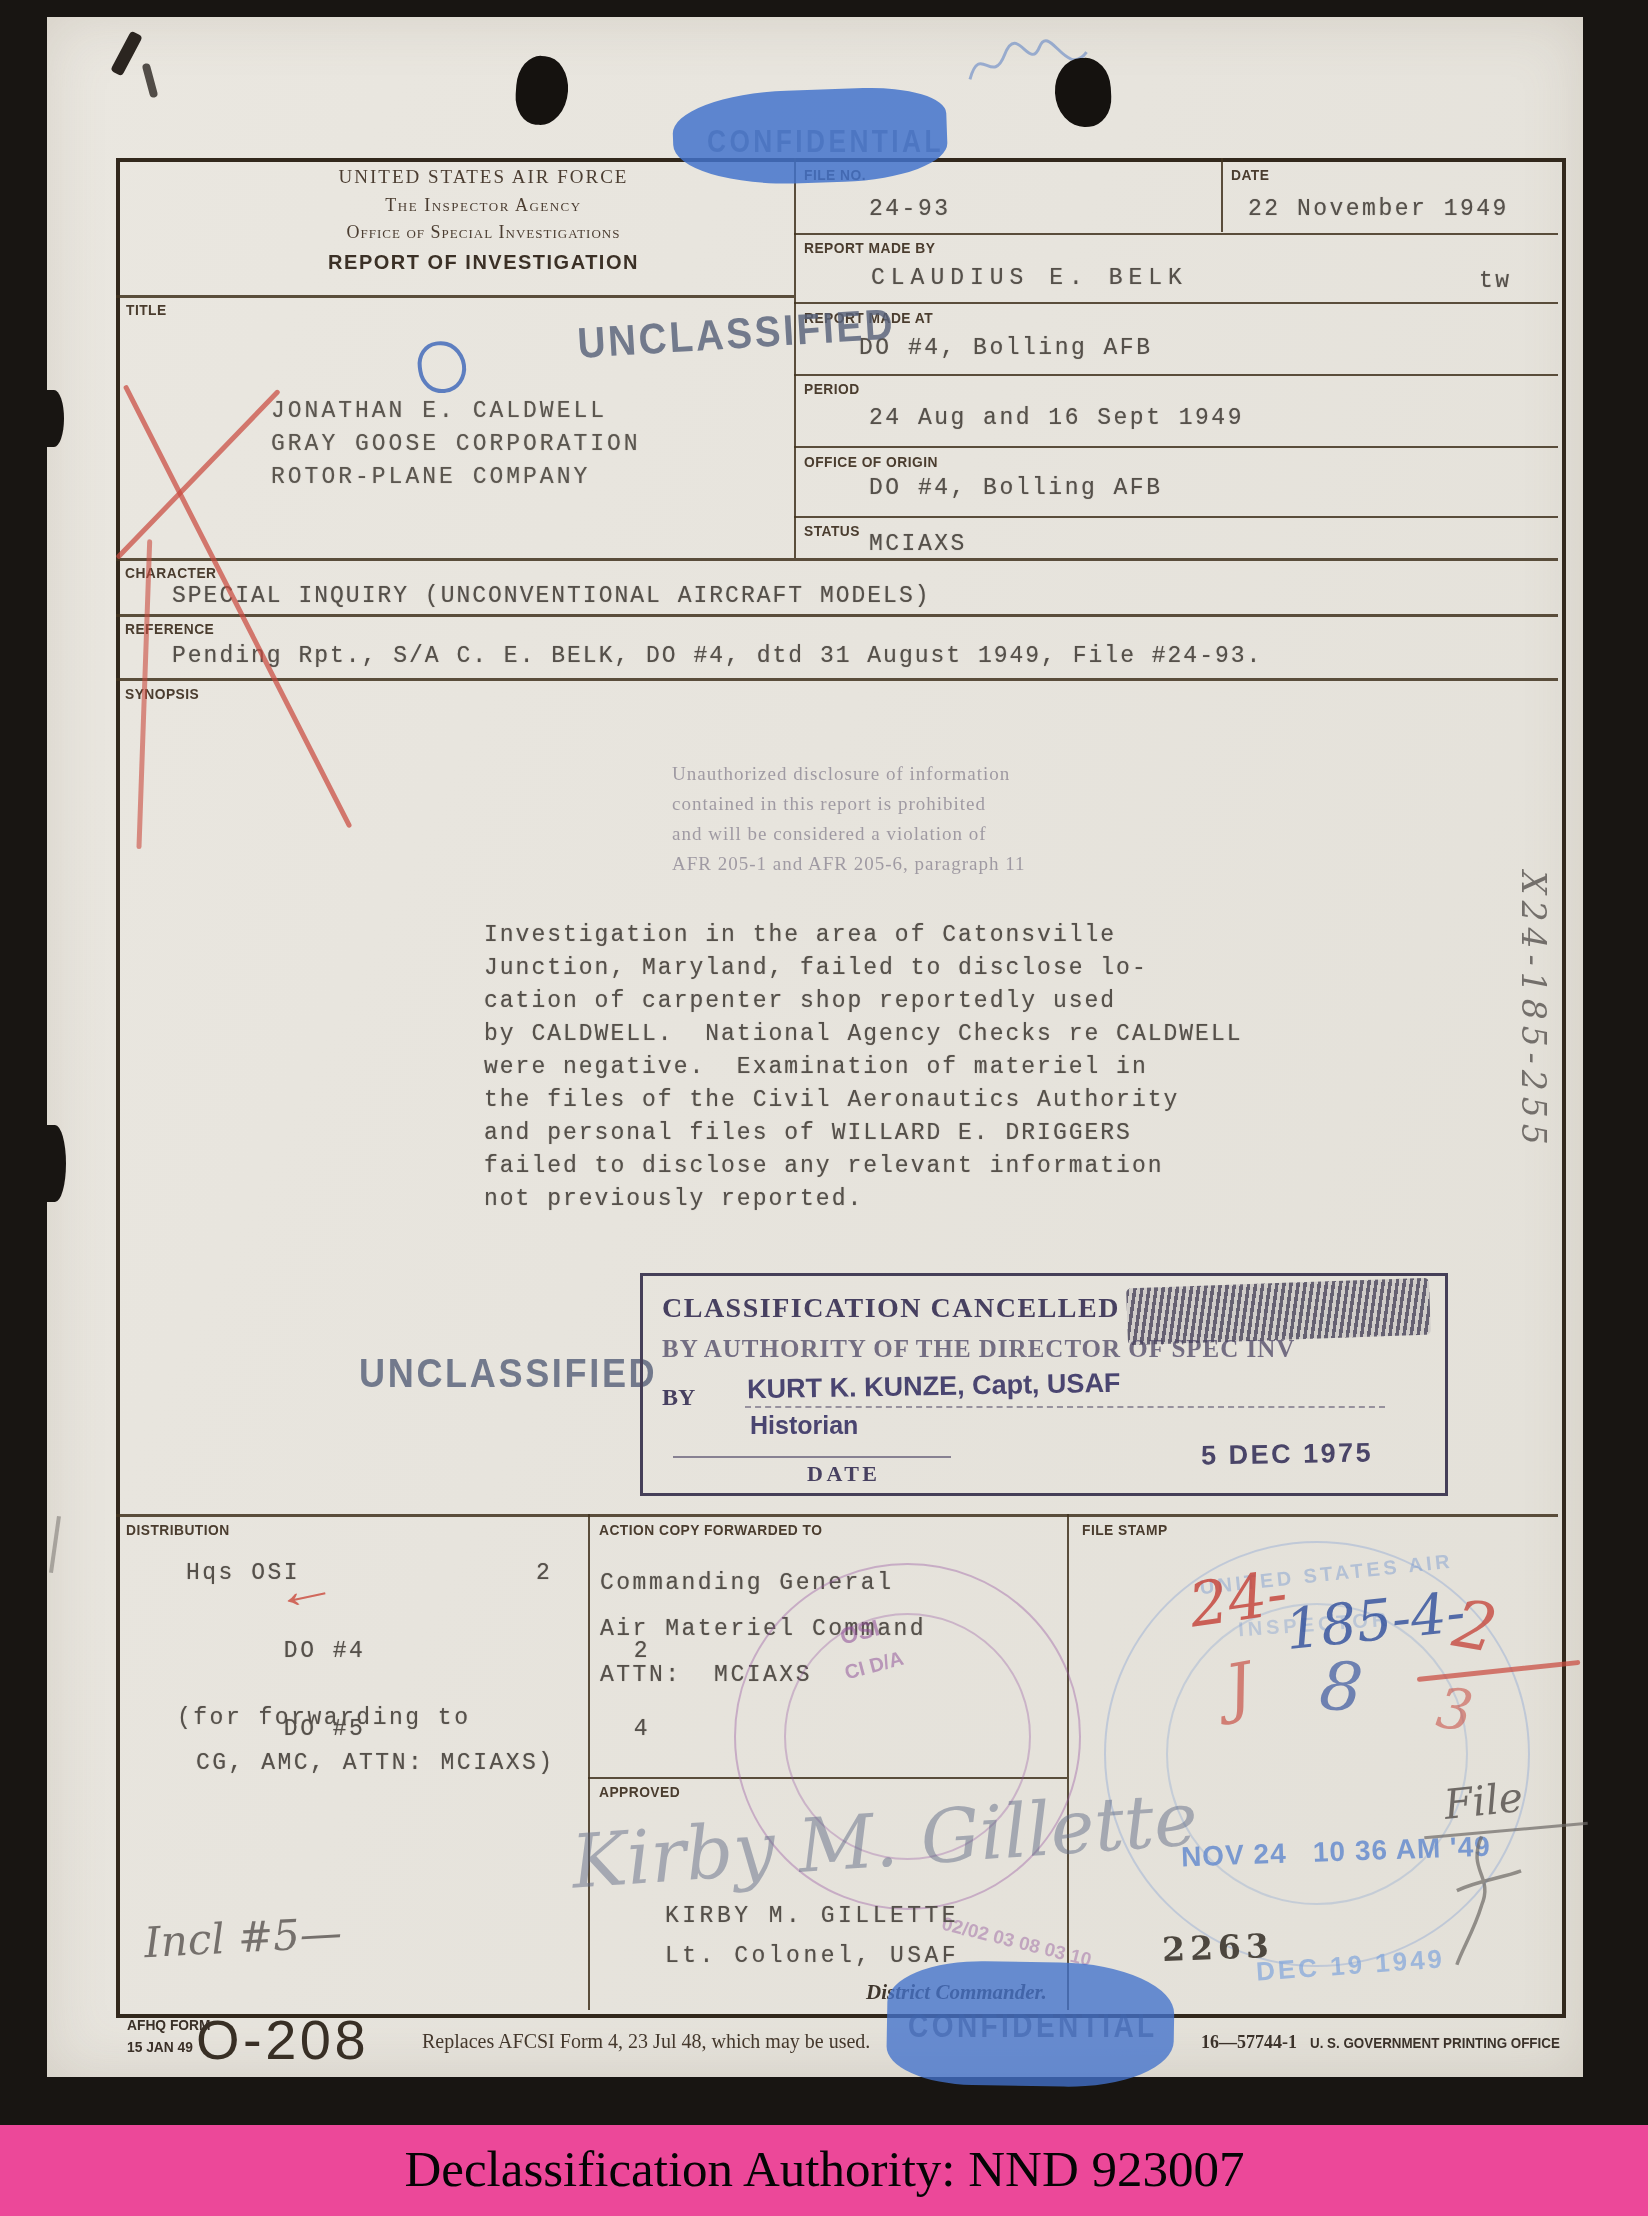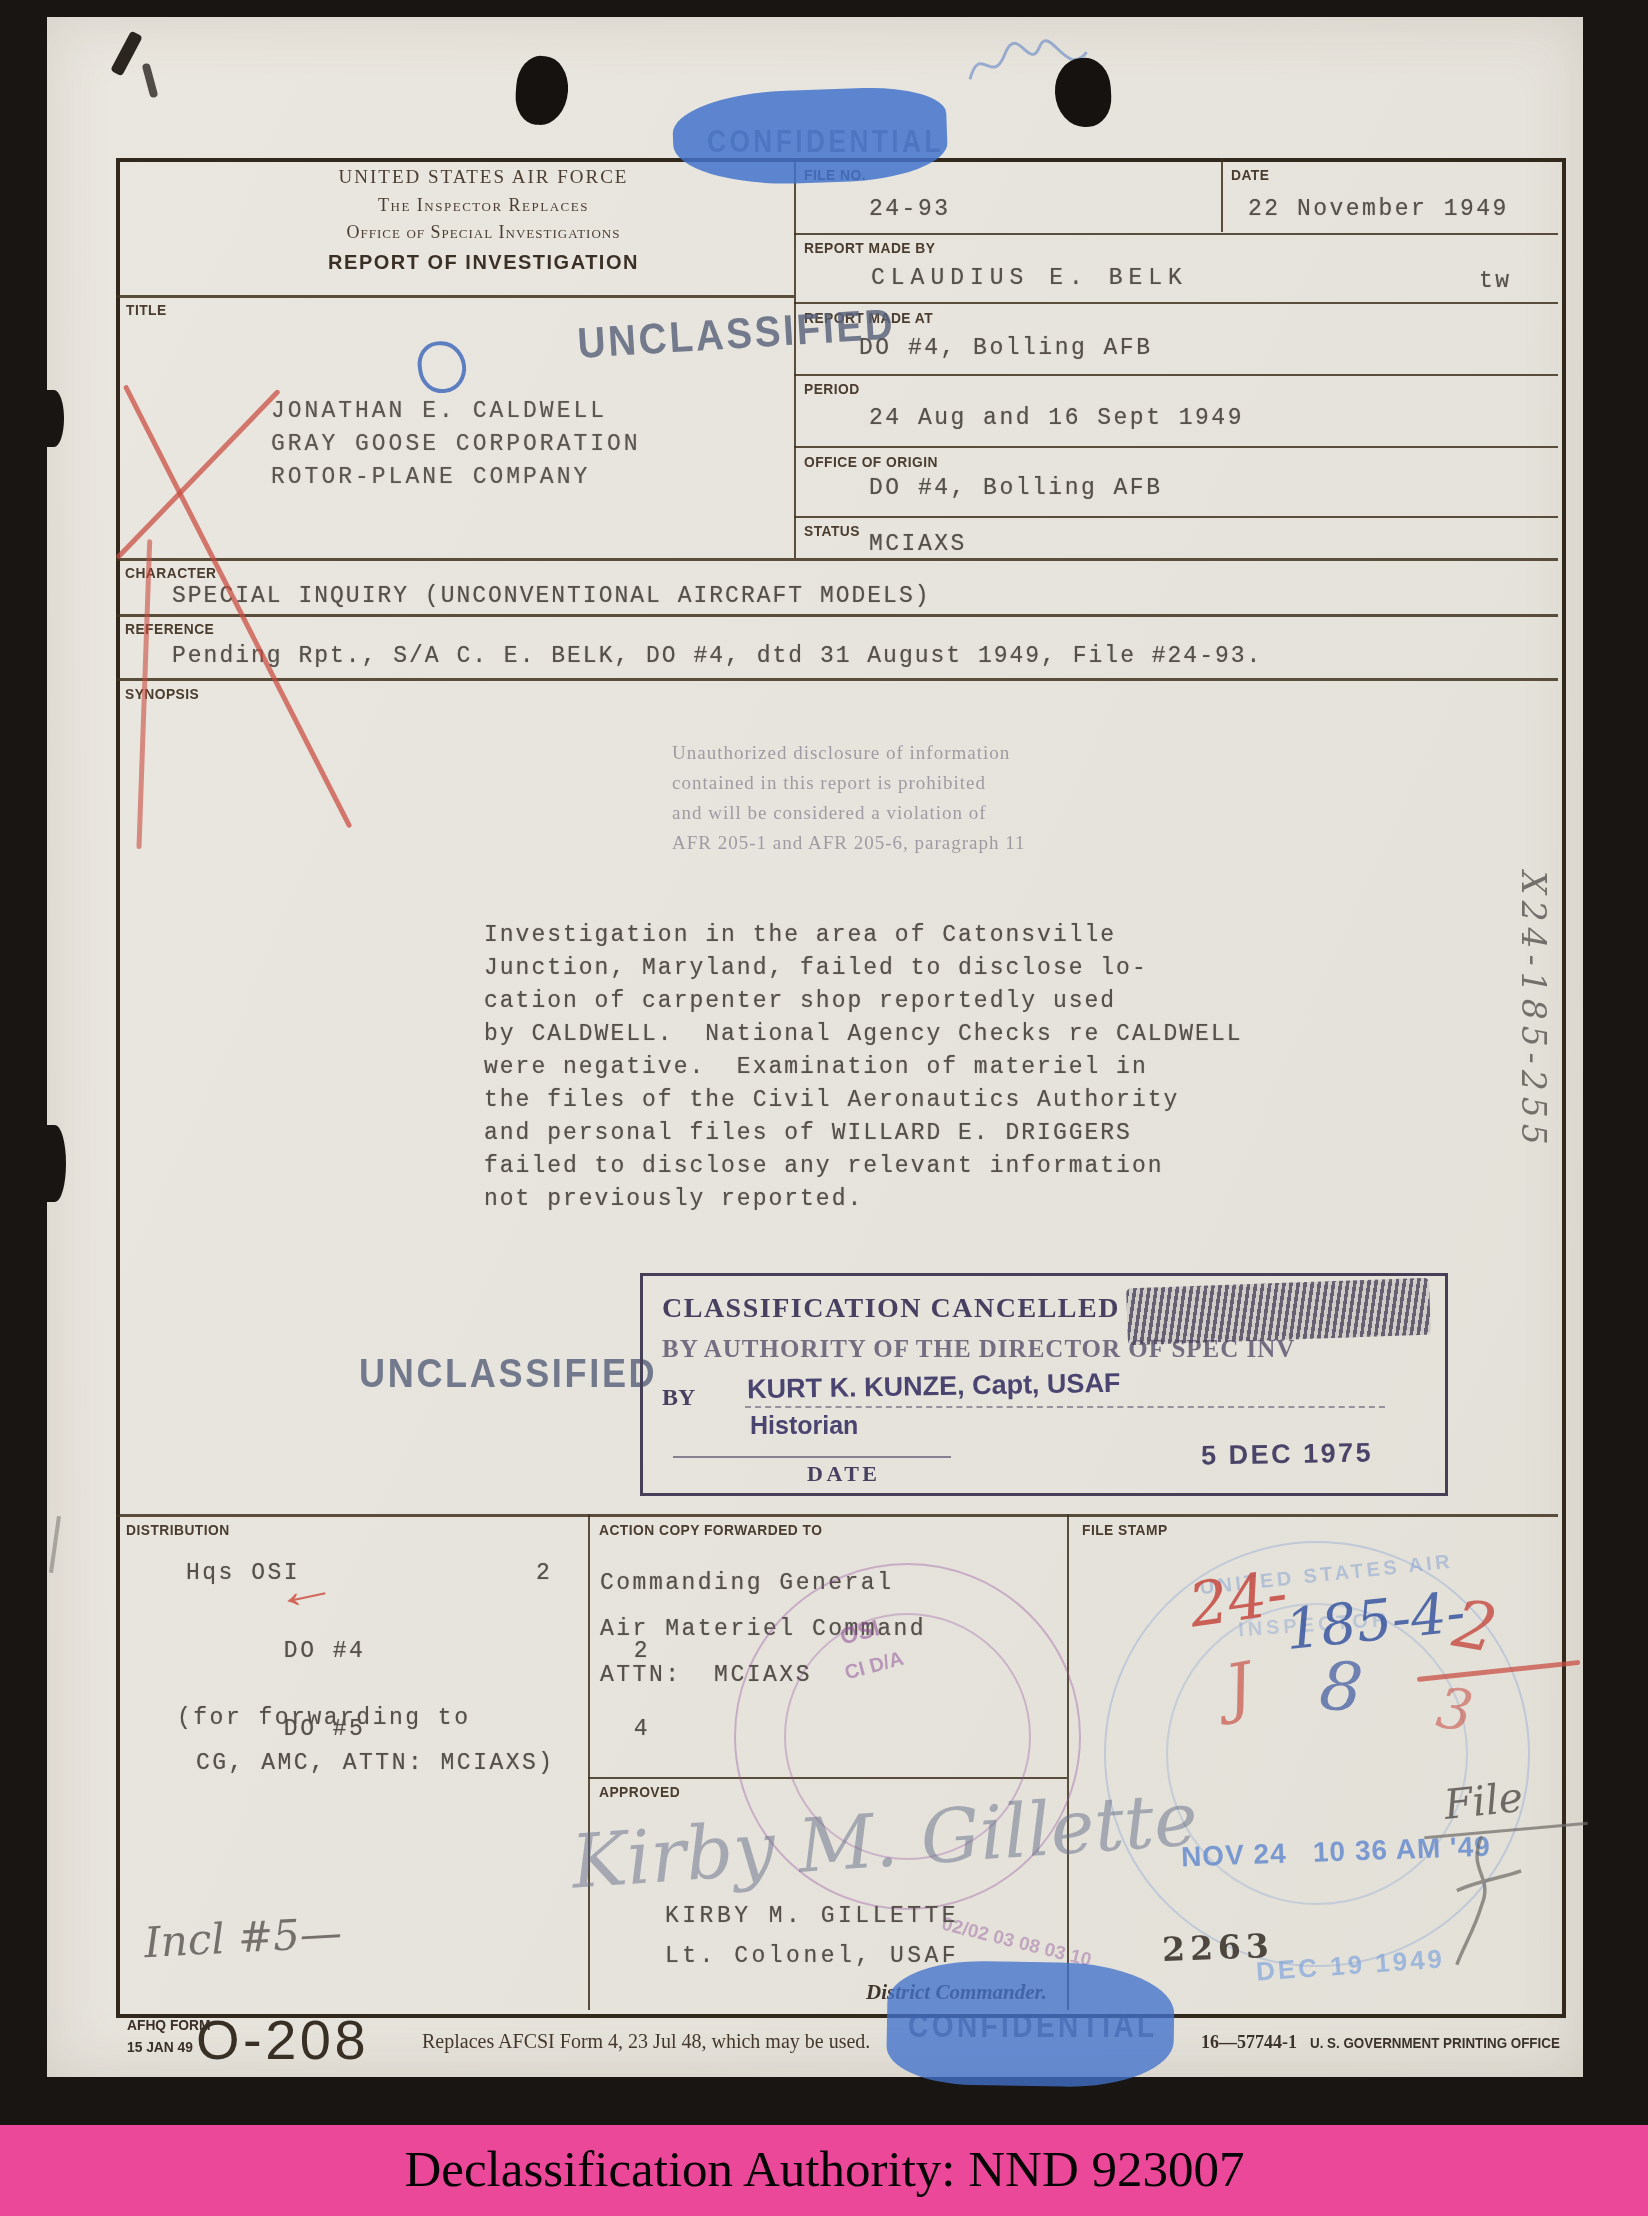--- a/index.html
+++ b/index.html
@@ -76,21 +76,21 @@
     <div class="rule" style="left:69px;top:1497px;width:1442px;height:3px;"></div>
     <div class="rule" style="left:541px;top:1760px;width:479px;height:2px;"></div>
 
     <div class="rule" style="left:747px;top:141px;width:2px;height:400px;"></div>
     <div class="rule" style="left:1174px;top:141px;width:2px;height:74px;"></div>
     <div class="rule" style="left:541px;top:1497px;width:2px;height:496px;"></div>
     <div class="rule" style="left:1020px;top:1497px;width:2px;height:496px;"></div>
 
     <div class="abs" style="left:99px;top:149px;width:675px;text-align:center;z-index:3;">
       <div class="hdr-serif" style="font-size:19px;letter-spacing:2px;text-align:center;">UNITED STATES AIR FORCE</div>
-      <div class="hdr-serif smallcaps" style="font-size:18px;letter-spacing:1.5px;margin-top:7px;">The Inspector Replaces</div>
+      <div class="hdr-serif smallcaps" style="font-size:18px;letter-spacing:1.5px;margin-top:7px;">The Inspector Agency</div>
       <div class="hdr-serif smallcaps" style="font-size:18px;letter-spacing:1px;margin-top:6px;">Office of Special Investigations</div>
       <div style="font-size:20px;font-weight:bold;letter-spacing:1.5px;color:#3b3026;margin-top:8px;">REPORT OF INVESTIGATION</div>
     </div>
 
     <div class="lbl" style="left:757px;top:149px;">FILE NO.</div>
     <div class="typed" style="left:822px;top:179px;">24-93</div>
     <div class="lbl" style="left:1184px;top:149px;">DATE</div>
     <div class="typed" style="left:1201px;top:179px;">22 November 1949</div>
 
     <div class="lbl" style="left:757px;top:222px;">REPORT MADE BY</div>
@@ -119,21 +119,21 @@
     <div class="crayon" style="left:103px;top:520px;width:310px;height:4.5px;transform:rotate(92deg);opacity:.6;"></div>
 
     <div class="stamp-uncl" style="left:529px;top:302px;transform:rotate(-3.5deg) scaleX(.9);">UNCLASSIFIED</div>
 
     <div class="lbl" style="left:78px;top:547px;">CHARACTER</div>
     <div class="typed" style="left:125px;top:566px;letter-spacing:2px;">SPECIAL INQUIRY (UNCONVENTIONAL AIRCRAFT MODELS)</div>
     <div class="lbl" style="left:78px;top:603px;">REFERENCE</div>
     <div class="typed" style="left:125px;top:626px;letter-spacing:2px;">Pending Rpt., S/A C. E. BELK, DO #4, dtd 31 August 1949, File #24-93.</div>
 
     <div class="lbl" style="left:78px;top:668px;">SYNOPSIS</div>
-    <div class="warn" style="left:625px;top:721px;"><span style="display:block;">Unauthorized disclosure of information</span><span style="display:block;">contained in this report is prohibited</span><span style="display:block;">and will be considered a violation of</span><span style="display:block;">AFR 205-1 and AFR 205-6, paragraph 11</span></div>
+    <div class="warn" style="left:625px;top:742px;"><span style="display:block;">Unauthorized disclosure of information</span><span style="display:block;">contained in this report is prohibited</span><span style="display:block;">and will be considered a violation of</span><span style="display:block;">AFR 205-1 and AFR 205-6, paragraph 11</span></div>
     <div class="typed" style="left:437px;top:902px;letter-spacing:2px;"><span class="typed-line">Investigation in the area of Catonsville</span><span class="typed-line">Junction, Maryland, failed to disclose lo-</span><span class="typed-line">cation of carpenter shop reportedly used</span><span class="typed-line">by CALDWELL.  National Agency Checks re CALDWELL</span><span class="typed-line">were negative.  Examination of materiel in</span><span class="typed-line">the files of the Civil Aeronautics Authority</span><span class="typed-line">and personal files of WILLARD E. DRIGGERS</span><span class="typed-line">failed to disclose any relevant information</span><span class="typed-line">not previously reported.</span></div>
 
     <div class="stamp-uncl" style="left:312px;top:1333px;font-size:41px;transform:scaleX(.88);">UNCLASSIFIED</div>
 
     <div class="abs" style="left:593px;top:1256px;width:802px;height:217px;border:3.5px solid #453f58;z-index:4;">
       <div class="abs boxink" style="left:19px;top:16px;font-family:'Liberation Serif',serif;font-weight:bold;font-size:28px;letter-spacing:1.5px;">CLASSIFICATION CANCELLED</div>
       <div class="abs" style="left:484px;top:7px;width:303px;height:57px;transform:rotate(-2deg);border-radius:5px;background:repeating-linear-gradient(100deg,rgba(58,53,78,.75) 0 3.5px,rgba(58,53,78,.12) 3.5px 7px);"></div>
       <div class="abs" style="left:19px;top:59px;font-family:'Liberation Serif',serif;font-weight:bold;font-size:25px;letter-spacing:1px;color:rgba(71,64,96,.72);">BY AUTHORITY OF THE DIRECTOR OF SPEC INV</div>
       <div class="abs boxink" style="left:19px;top:108px;font-family:'Liberation Serif',serif;font-weight:bold;font-size:24px;">BY</div>
       <div class="abs" style="left:104px;top:95px;font-weight:bold;font-size:27px;color:#4a4570;transform:rotate(-1deg);">KURT K. KUNZE, Capt, USAF</div>

